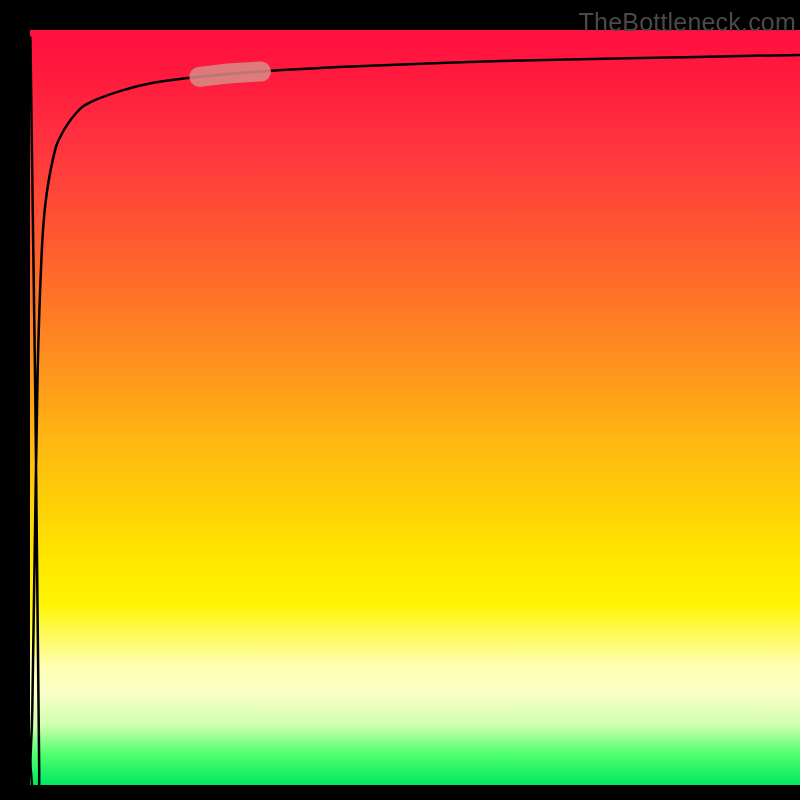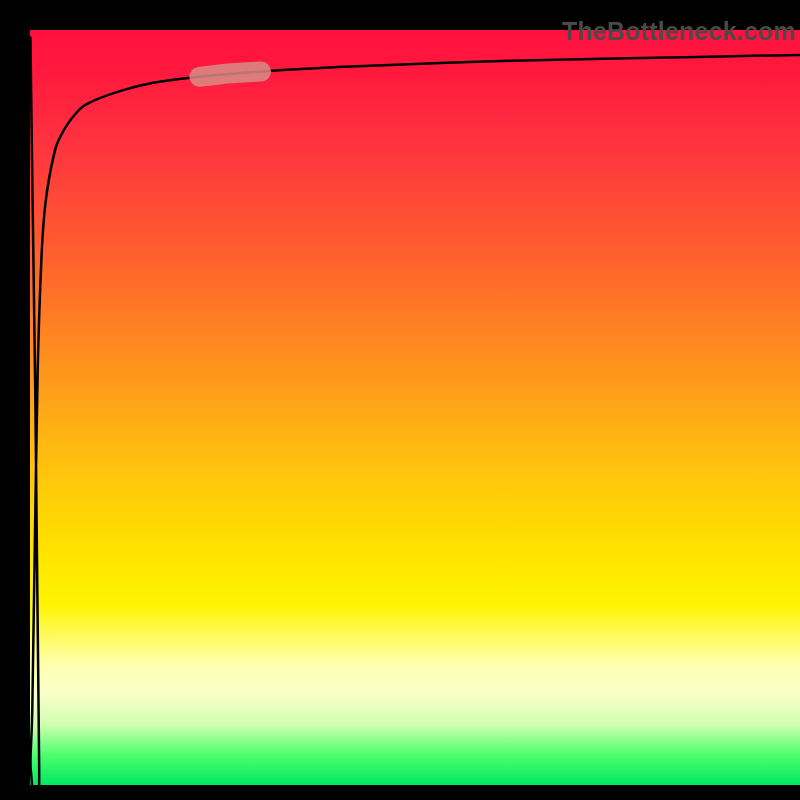--- a/index.html
+++ b/index.html
@@ -36,24 +36,24 @@
       #ffffb0 84%,
       #f8ffc8 88%,
       #d0ffb0 92%,
       #4eff6e 96%,
       #00e860 100%
     );
   }
   .watermark {
     position: absolute;
     right: 4px;
-    top: 17px;
+    top: 8px;
     color: #4a4a4a;
     font-size: 25px;
-    font-weight: 700;
+    font-weight: 400;
     letter-spacing: 0.2px;
     user-select: none;
   }
   svg.curve-layer {
     position: relative;
     left: 0;
     top: 0;
     width: 800px;
     height: 800px;
     display: block;

